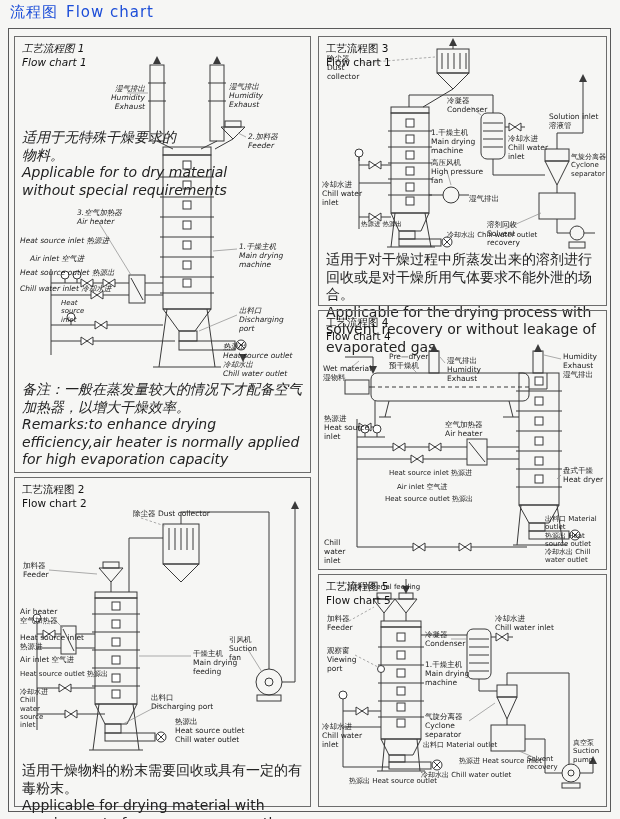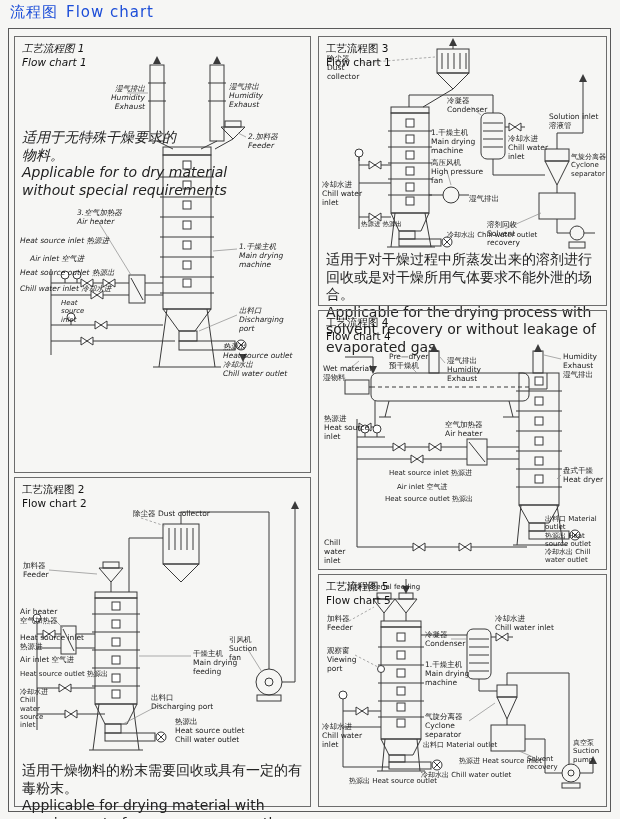--- a/index.html
+++ b/index.html
@@ -163,20 +163,22 @@
   <div class="lbl s7" style="left:46px;top:262px">Heat
 source
 inlet</div>
   <div class="lbl" style="left:224px;top:270px">出料口
 Discharging
 port</div>
   <div class="lbl" style="left:208px;top:306px">热源出
 Heat source outlet
 冷却水出
 Chill water outlet</div>
+  <div class="lbl desc" style="left:7px;top:344px;width:282px">备注：一般在蒸发量较大的情况下才配备空气加热器，以增大干燥效率。
+Remarks:to enhance drying efficiency,air heater is normally applied for high evaporation capacity</div>
 </div>
 
 <div class="panel" id="p2">
   <svg width="295" height="328" viewBox="0 0 295 328">
     <g class="d">
       <g>
         <rect x="88" y="84" width="16" height="6"></rect>
           <path d="M84,90 L108,90 L96,104 Z"></path>
           <line x1="96" y1="104" x2="96" y2="114"></line>
       </g>

